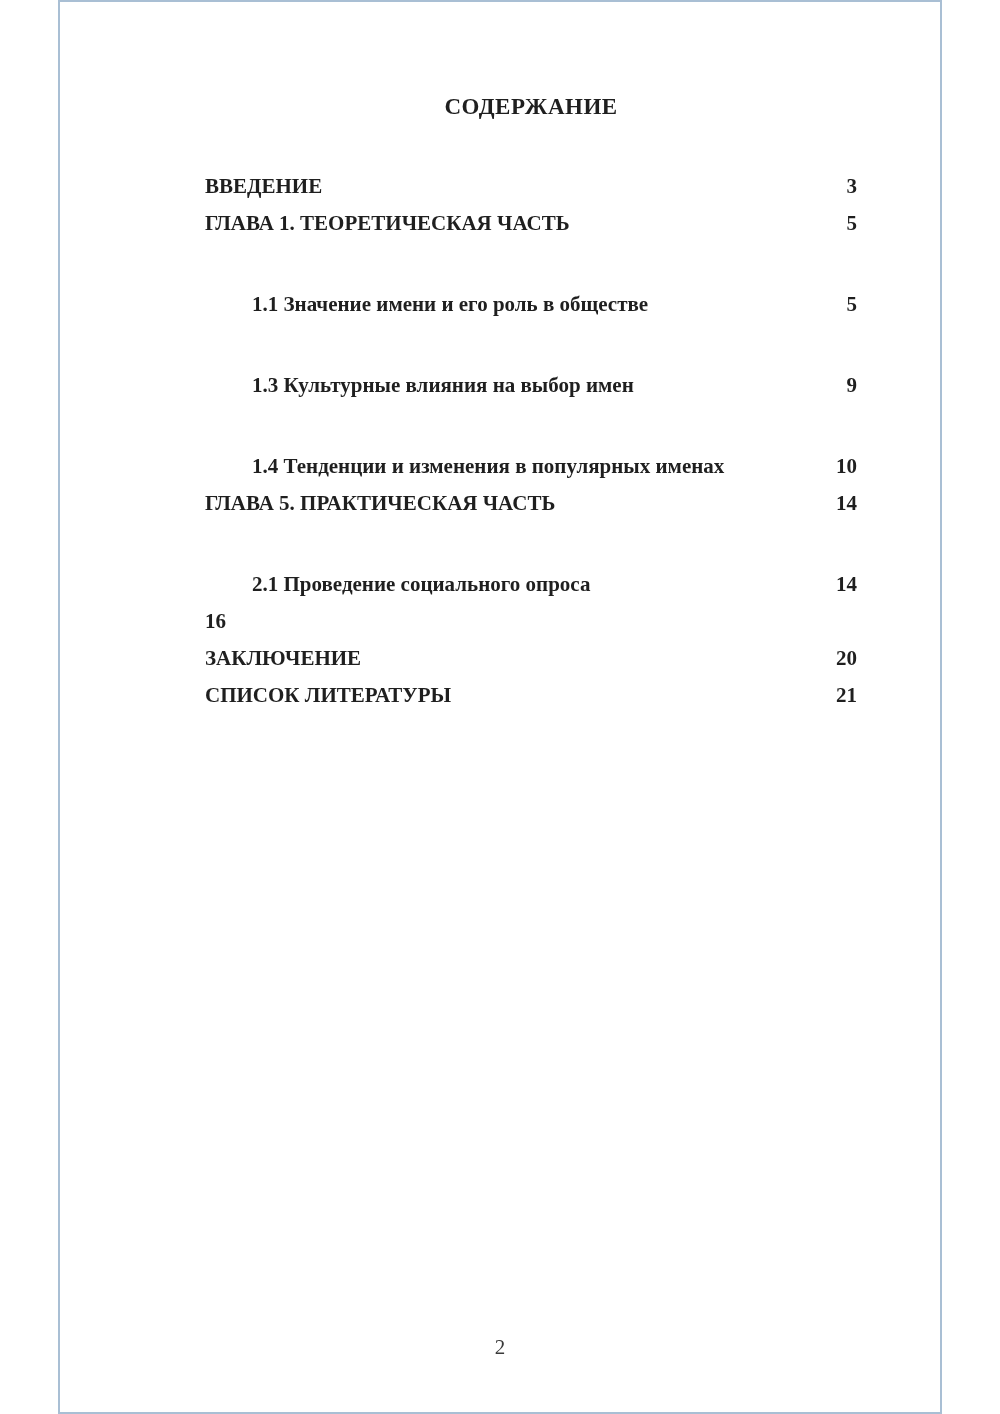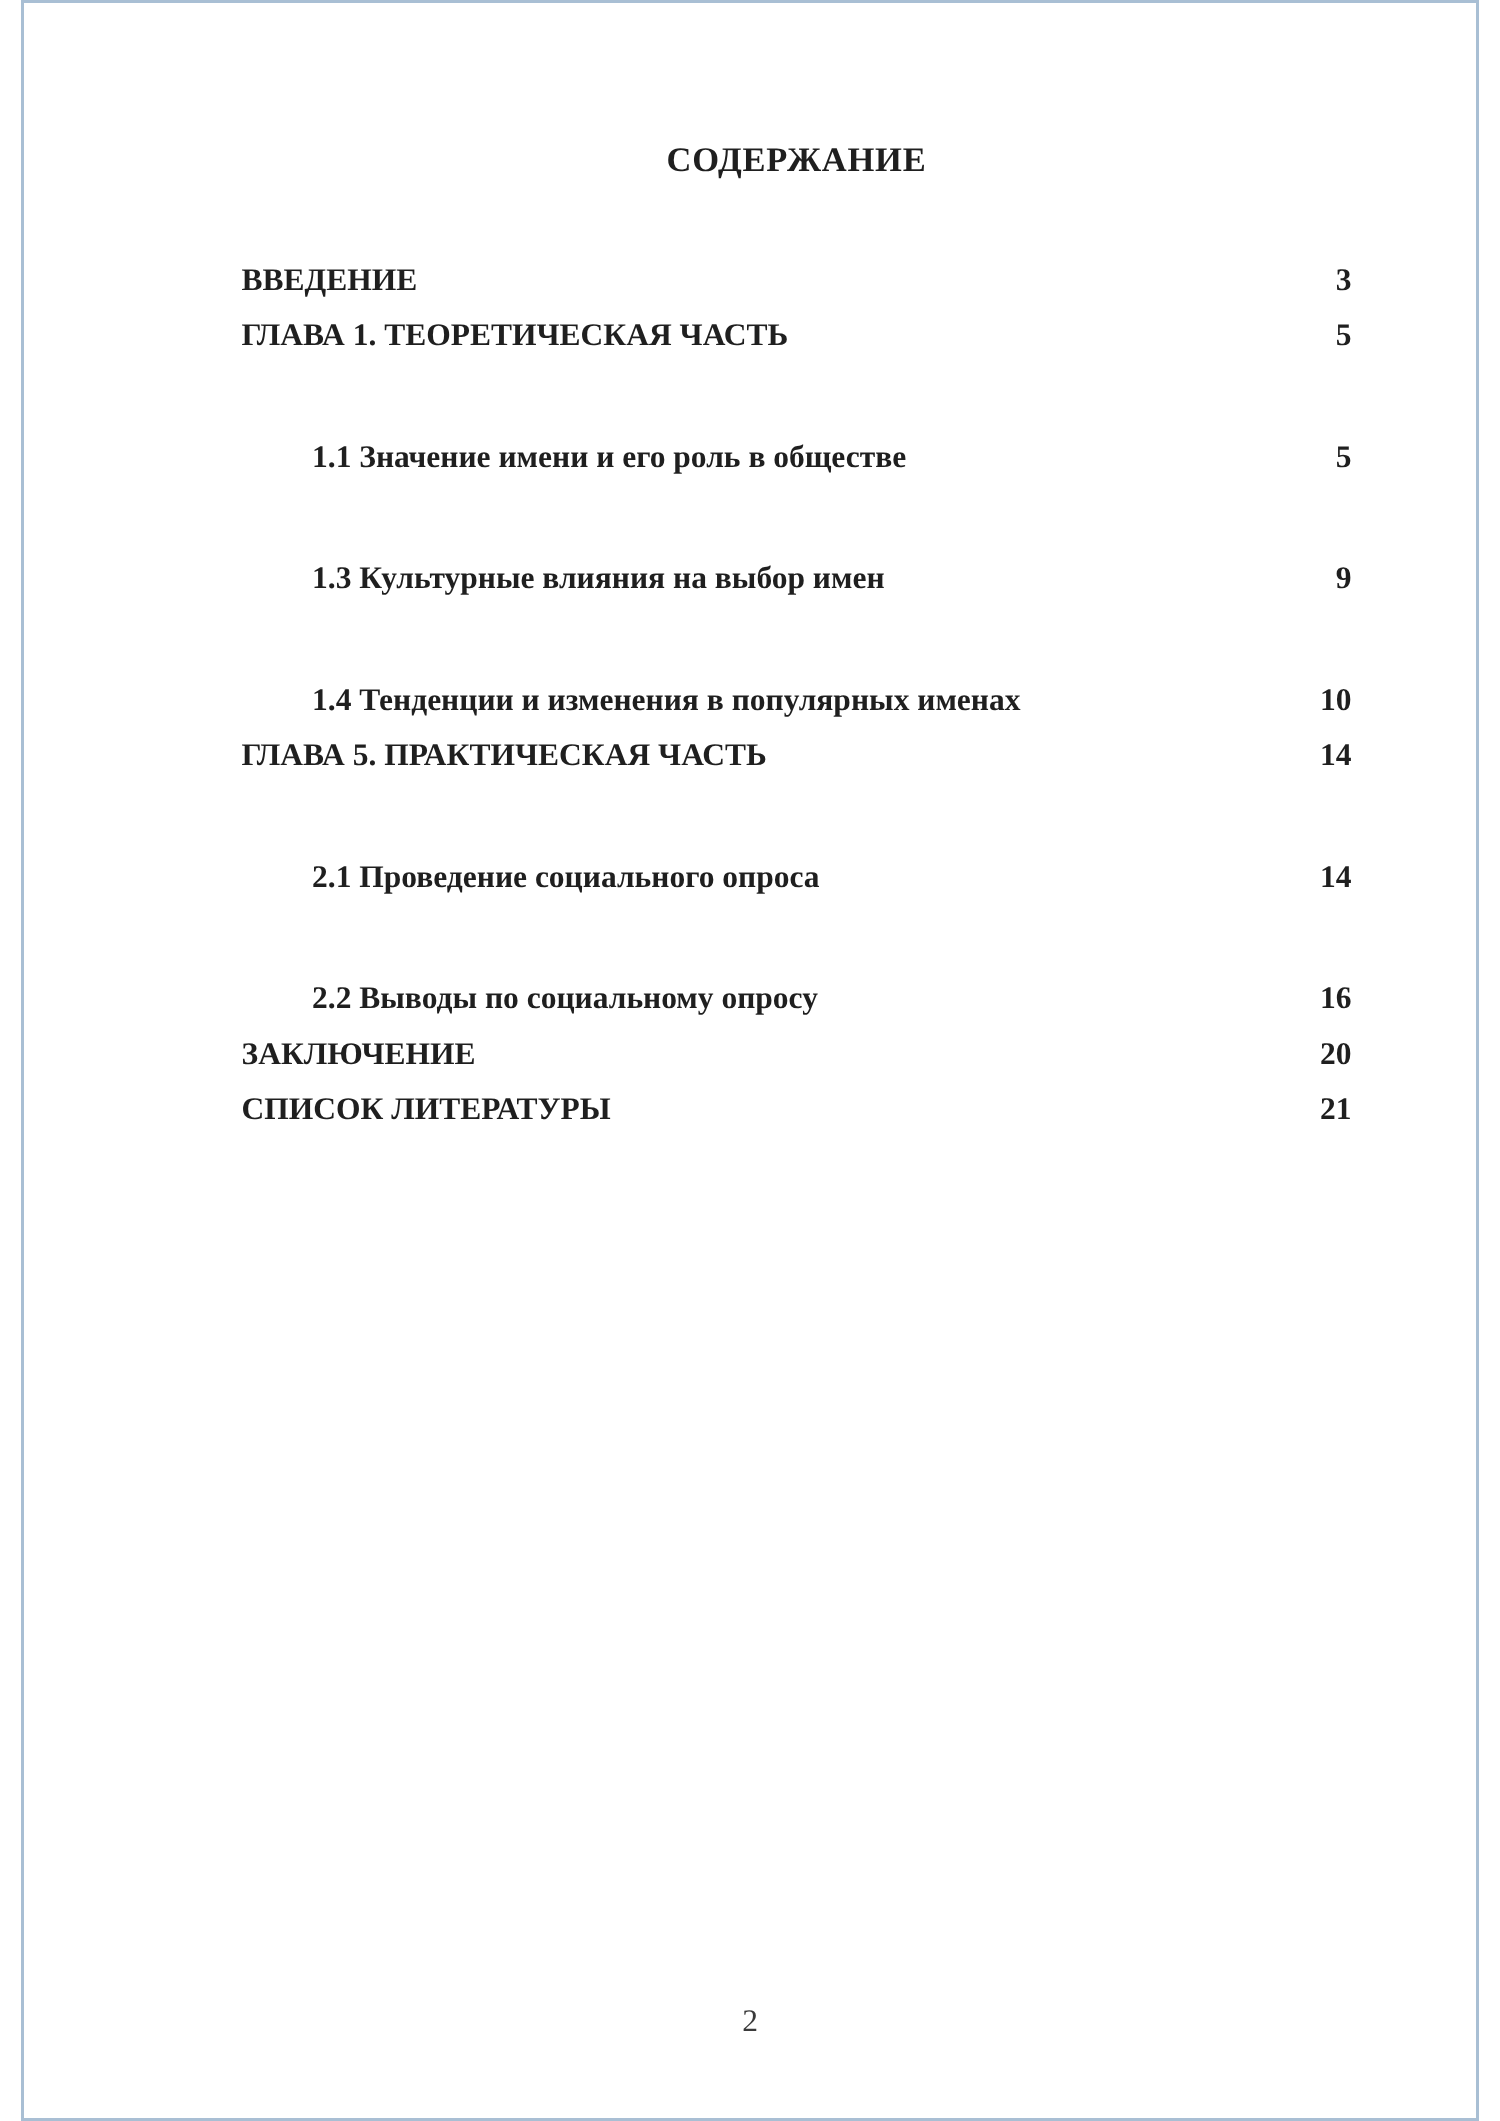--- a/index.html
+++ b/index.html
@@ -7,21 +7,21 @@
     --text-color: #1f1f1f;
   }
   * { box-sizing: border-box; }
   html, body {
     margin: 0;
     padding: 0;
     background: #ffffff;
   }
   .page {
     position: relative;
-    width: 972px;
+    width: 884px;
     height: 1414px;
     margin: 0 auto;
     background: #ffffff;
     border: 2px solid var(--border-color);
     font-family: "Liberation Serif", "DejaVu Serif", serif;
     color: var(--text-color);
   }
   .content {
     position: absolute;
     top: 92px;
@@ -107,21 +107,20 @@
         <span class="label">ГЛАВА 5. ПРАКТИЧЕСКАЯ ЧАСТЬ</span>
         <span class="page-num">14</span>
       </div>
 
       <div class="toc-row lvl1">
         <span class="label">2.1 Проведение социального опроса</span>
         <span class="page-num">14</span>
       </div>
 
       <div class="toc-row lvl1">
-        <span class="label">2.2 Выводы по социальному опросу</span>
         <span class="page-num">16</span>
       </div>
 
       <div class="toc-row lvl0">
         <span class="label">ЗАКЛЮЧЕНИЕ</span>
         <span class="page-num">20</span>
       </div>
 
       <div class="toc-row lvl0">
         <span class="label">СПИСОК ЛИТЕРАТУРЫ</span>

